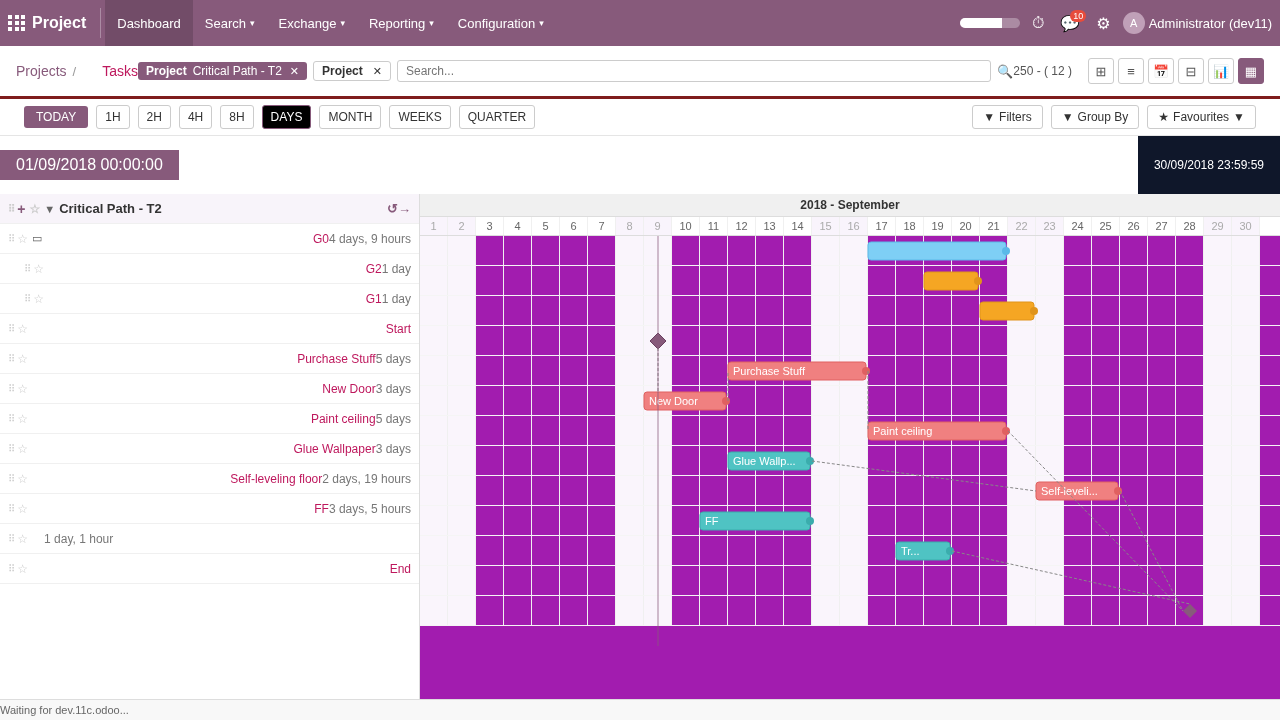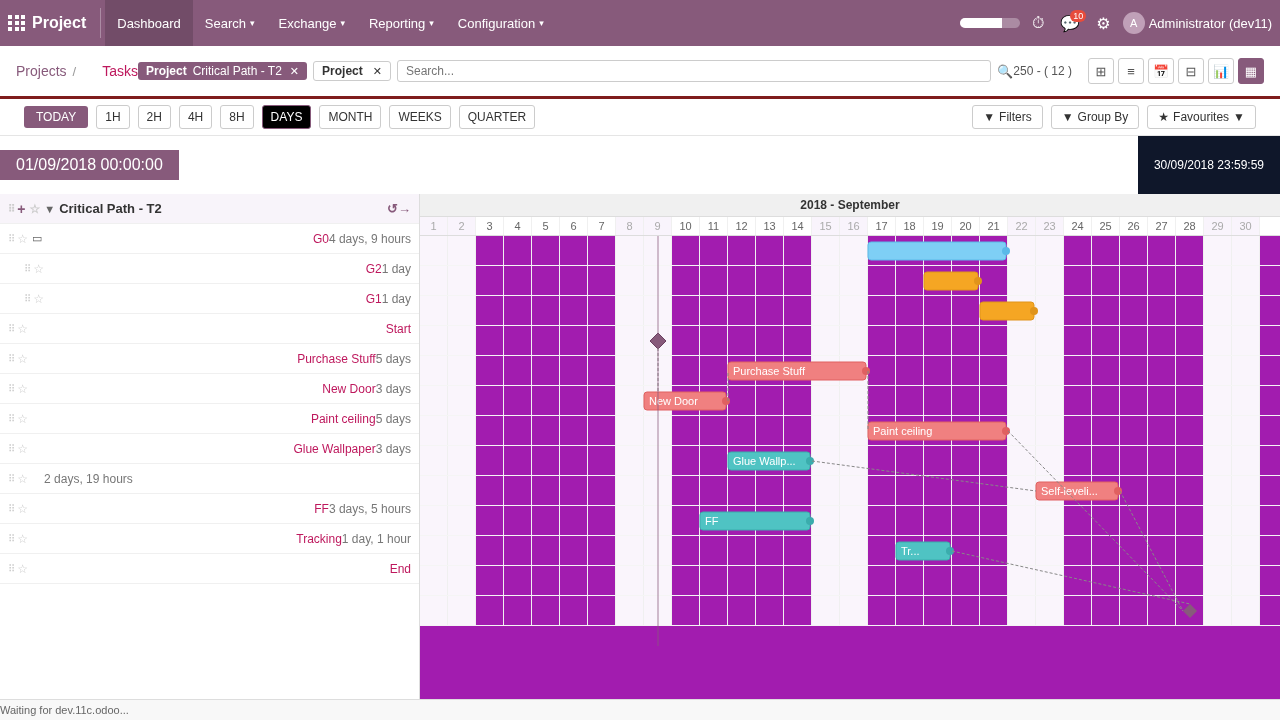--- a/index.html
+++ b/index.html
@@ -295,36 +295,36 @@
       <span class="task-star">☆</span>
       <span style="width:12px;"></span>
       <span class="task-name">Glue Wallpaper</span>
       <span class="task-duration">3 days</span>
     </div>
 
     <div class="task-row">
       <span class="task-drag-handle">⠿</span>
       <span class="task-star">☆</span>
       <span style="width:12px;"></span>
+      <span class="task-name">Self-leveling floor</span>
       <span class="task-duration">2 days, 19 hours</span>
     </div>
 
     <div class="task-row">
       <span class="task-drag-handle">⠿</span>
       <span class="task-star">☆</span>
       <span style="width:12px;"></span>
       <span class="task-name">FF</span>
       <span class="task-duration">3 days, 5 hours</span>
     </div>
 
     <div class="task-row">
       <span class="task-drag-handle">⠿</span>
       <span class="task-star">☆</span>
       <span style="width:12px;"></span>
-      <span class="task-name">Tracking</span>
       <span class="task-duration">1 day, 1 hour</span>
     </div>
 
     <div class="task-row">
       <span class="task-drag-handle">⠿</span>
       <span class="task-star">☆</span>
       <span style="width:12px;"></span>
       <span class="task-name">End</span>
       <span class="task-duration"></span>
     </div>

